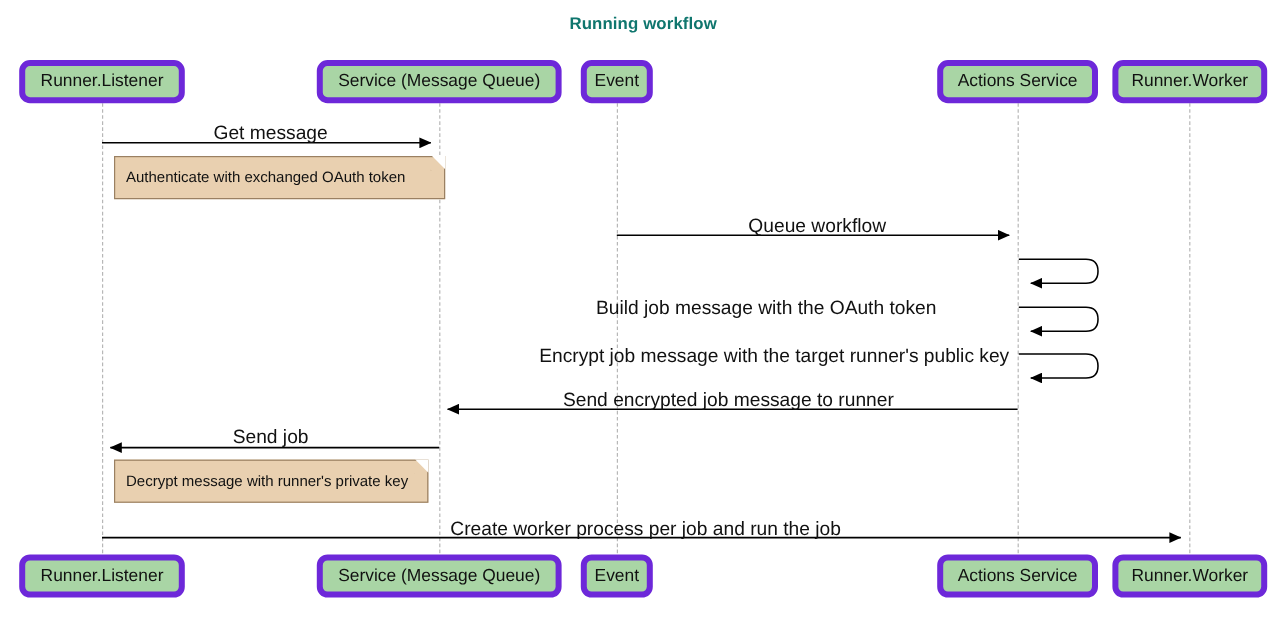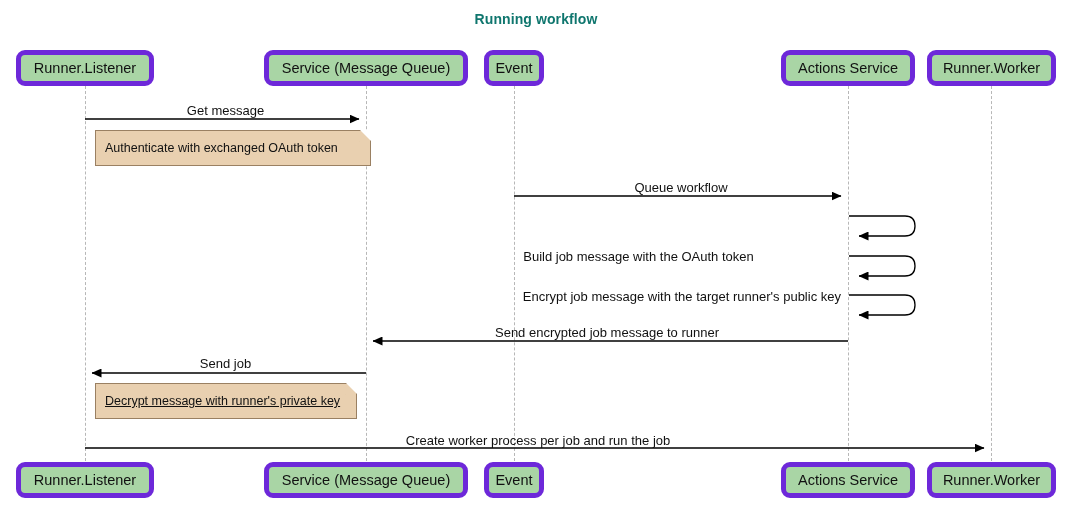--- a/index.html
+++ b/index.html
@@ -85,21 +85,21 @@
     left: -3px;
     top: -3px;
     width: 17px;
     height: 17px;
     border-bottom: 1px solid #9a8062;
     transform: rotate(45deg);
     transform-origin: center;
   }
   .msg-label {
     position: absolute;
-    font-size: 13px;
+    font-size: 16px;
     color: #111;
     white-space: nowrap;
     text-align: center;
   }
   .arrow-svg {
     position: absolute;
     left: 0;
     top: 0;
     width: 1072px;
     height: 523px;
@@ -201,19 +201,19 @@
   <div class="msg-label" style="left:366px; top:325px; width:482px;">Send encrypted job message to runner</div>
   <div class="msg-label" style="left:85px; top:356px; width:281px;">Send job</div>
   <div class="msg-label" style="left:85px; top:433px; width:906px;">Create worker process per job and run the job</div>
 
   <div class="note" style="left:95px; top:130px; width:276px; height:36px;">
     <span>Authenticate with exchanged OAuth token</span>
     <span class="fold"></span>
     <span class="fold-edge"></span>
   </div>
 
-  <div class="note" style="left:95px; top:383px; width:262px; height:36px;text-decoration:underline;">
+  <div class="note" style="left:95px; top:383px; width:262px; height:36px;">
     <span>Decrypt message with runner's private key</span>
     <span class="fold"></span>
     <span class="fold-edge"></span>
   </div>
 
 </div>
 
 </body></html>

